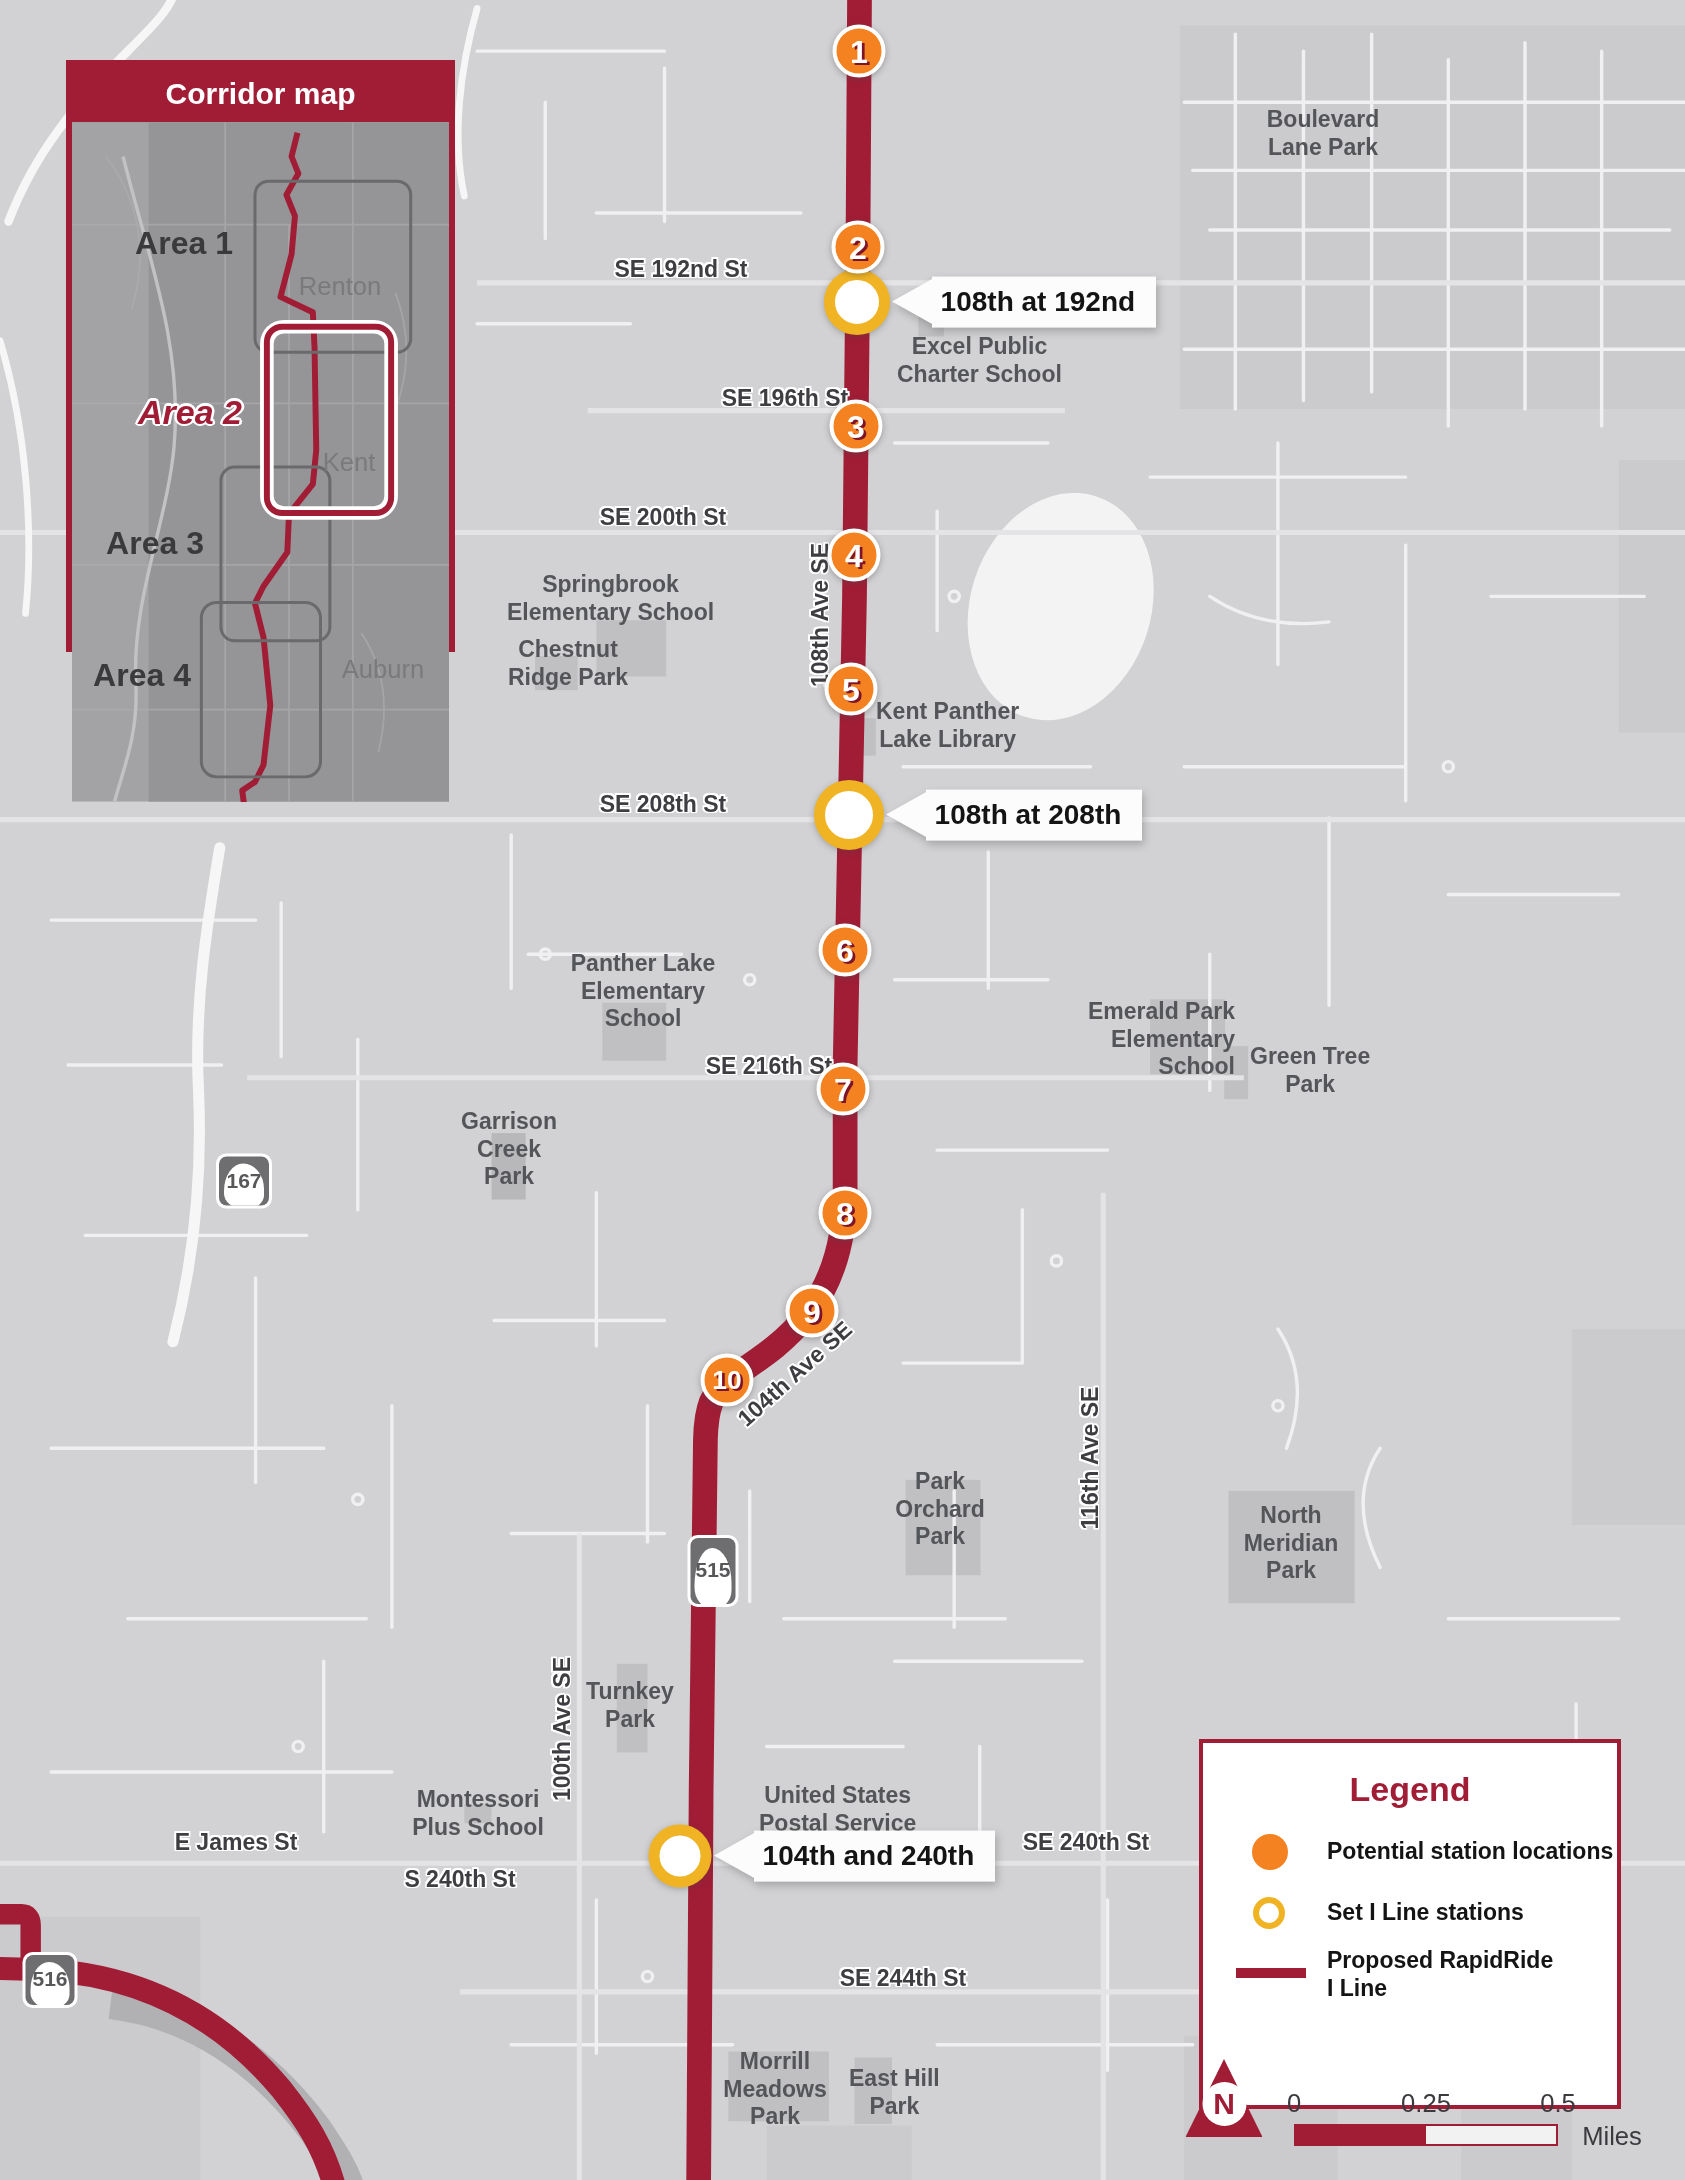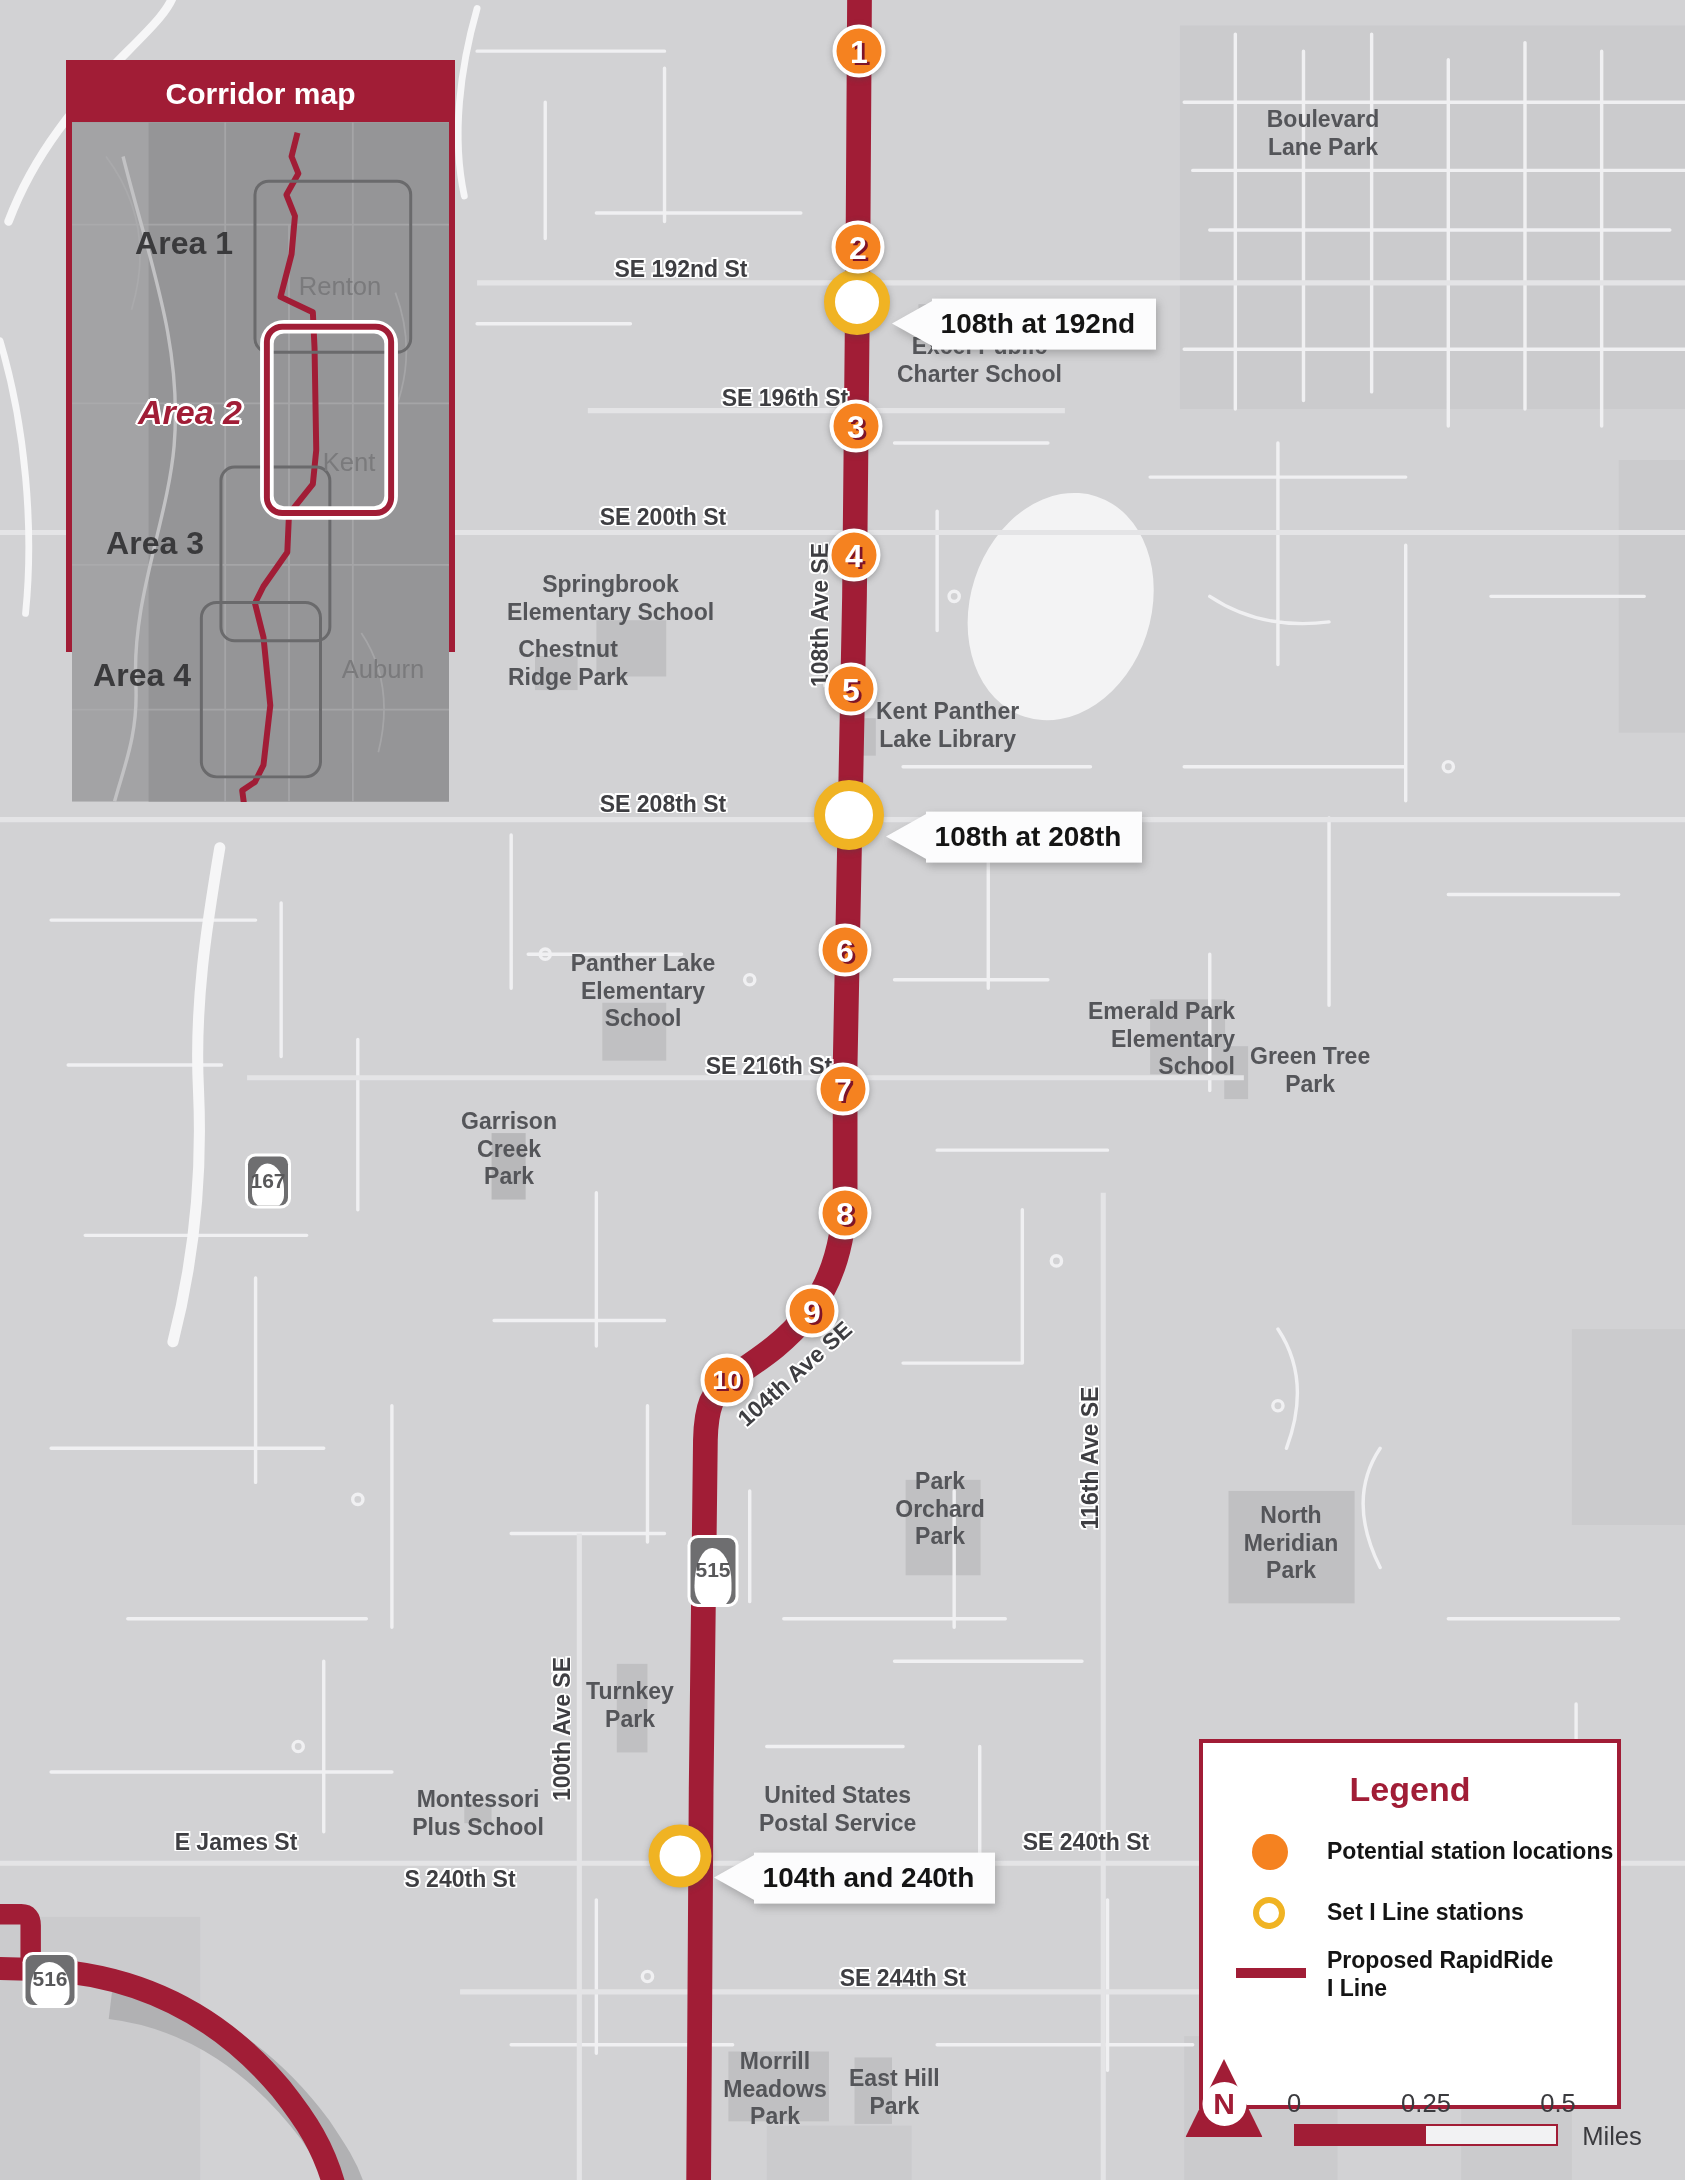--- a/index.html
+++ b/index.html
@@ -45,21 +45,20 @@
     background:#fff;border:11px solid #F0B323;
     transform:translate(-50%,-50%);
     box-shadow:0 1.7px 6px rgba(70,70,70,.35);
   }
 
   
   .callout{
     position:absolute;transform:translate(0,-50%);
     display:flex;align-items:center;
     filter:drop-shadow(2.6px 4.3px 4.3px rgba(80,80,80,.35));
-    margin-top:22px;
   }
   .callout .tri{
     width:0;height:0;flex:0 0 auto;
     border-top:23px solid transparent;border-bottom:23px solid transparent;
     border-right:41px solid #FCFCFD;
   }
   .callout .box{
     background:#FCFCFD;color:#141414;font-weight:bold;font-size:28px;
     padding:9.4px 20.4px 9.4px 8.5px;white-space:nowrap;margin-left:-0.9px;
   }
@@ -301,21 +300,21 @@
 <div class="poi" style="left:478px;top:1814px">Montessori
 Plus School</div>
 <div class="poi al" style="left:759px;top:1810px">United States
 Postal Service</div>
 <div class="poi" style="left:775px;top:2089px">Morrill
 Meadows
 Park</div>
 <div class="poi al" style="left:849px;top:2093px">East Hill
 Park</div>
 
-<div class="shield" style="left:268px;top:1181px;width:46px;height:55px">
+<div class="shield" style="left:244px;top:1181px;width:56px;height:55px">
   <div class="shield-in">
     <div class="shield-head"></div>
     <span class="shield-num">167</span>
   </div>
 </div>
 <div class="shield" style="left:713px;top:1571px;width:51px;height:72px">
   <div class="shield-in">
     <div class="shield-head"></div>
     <span class="shield-num">515</span>
   </div>

